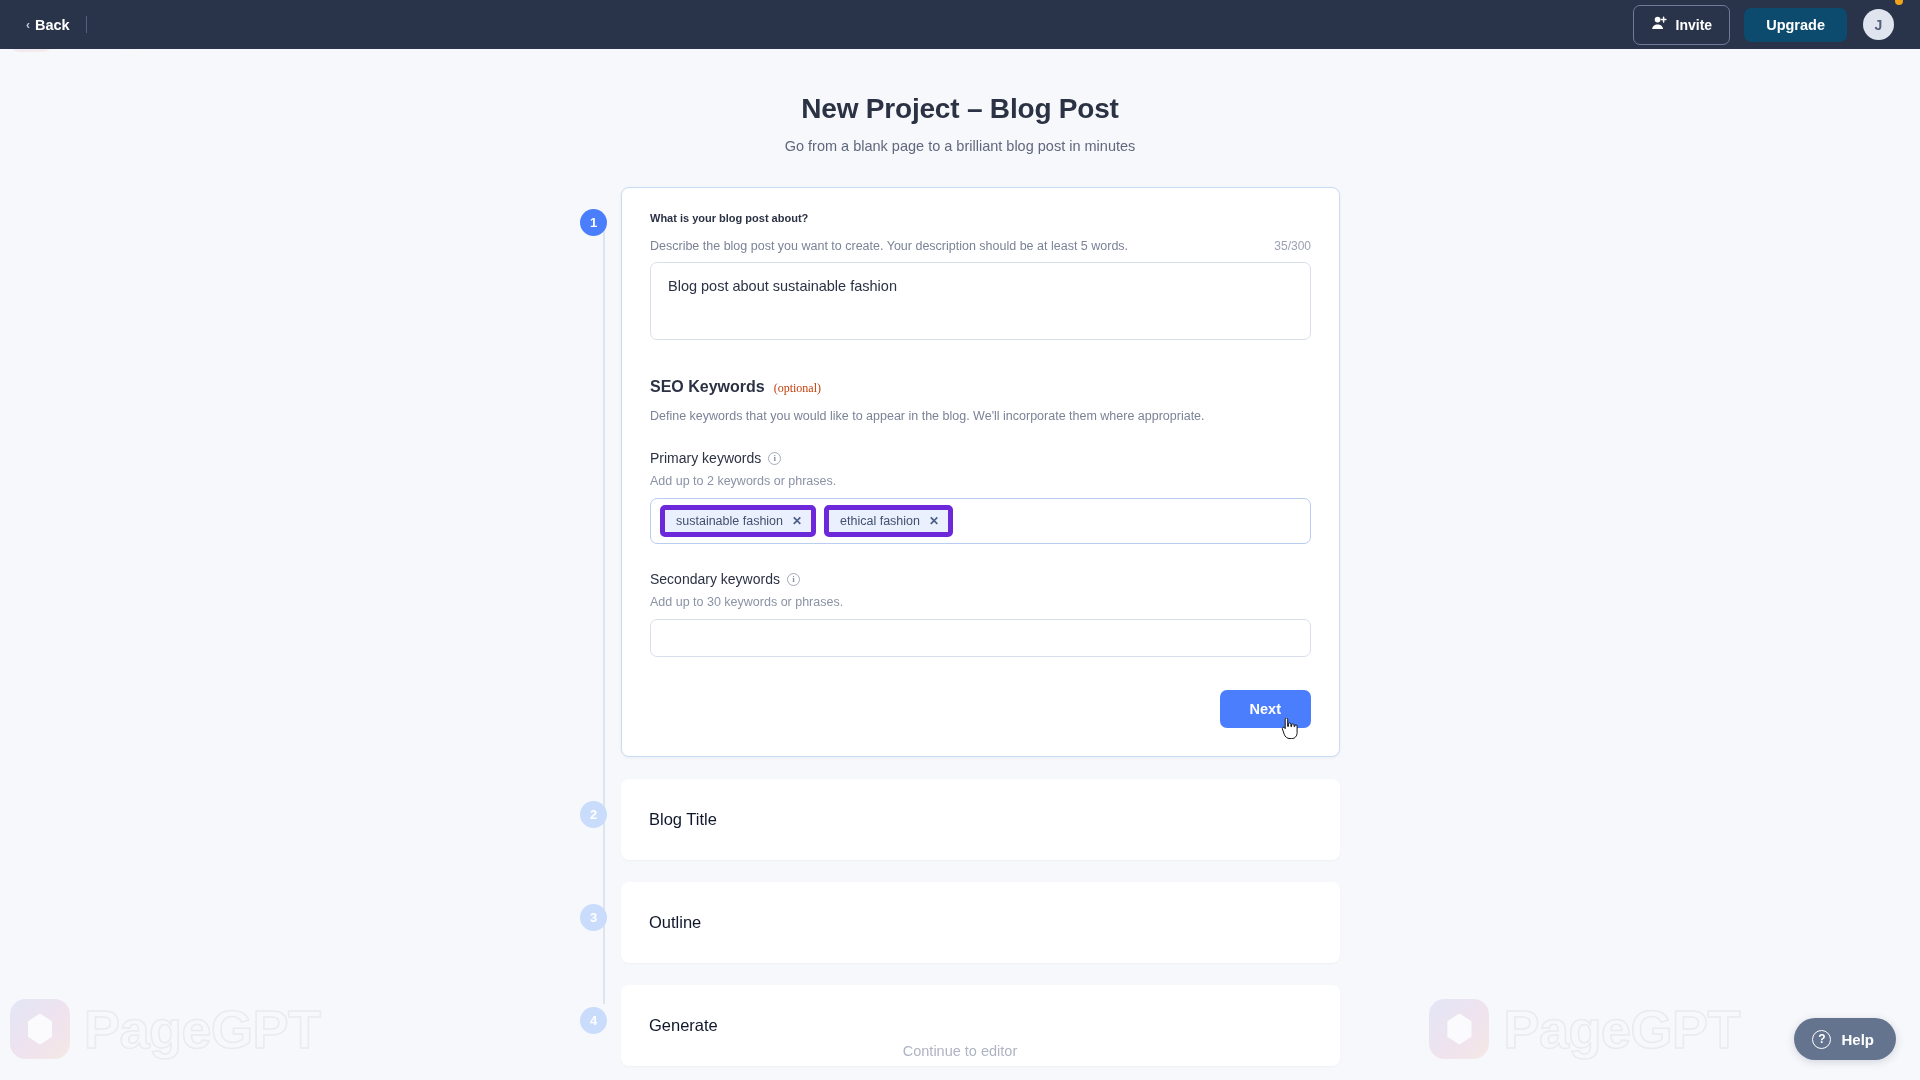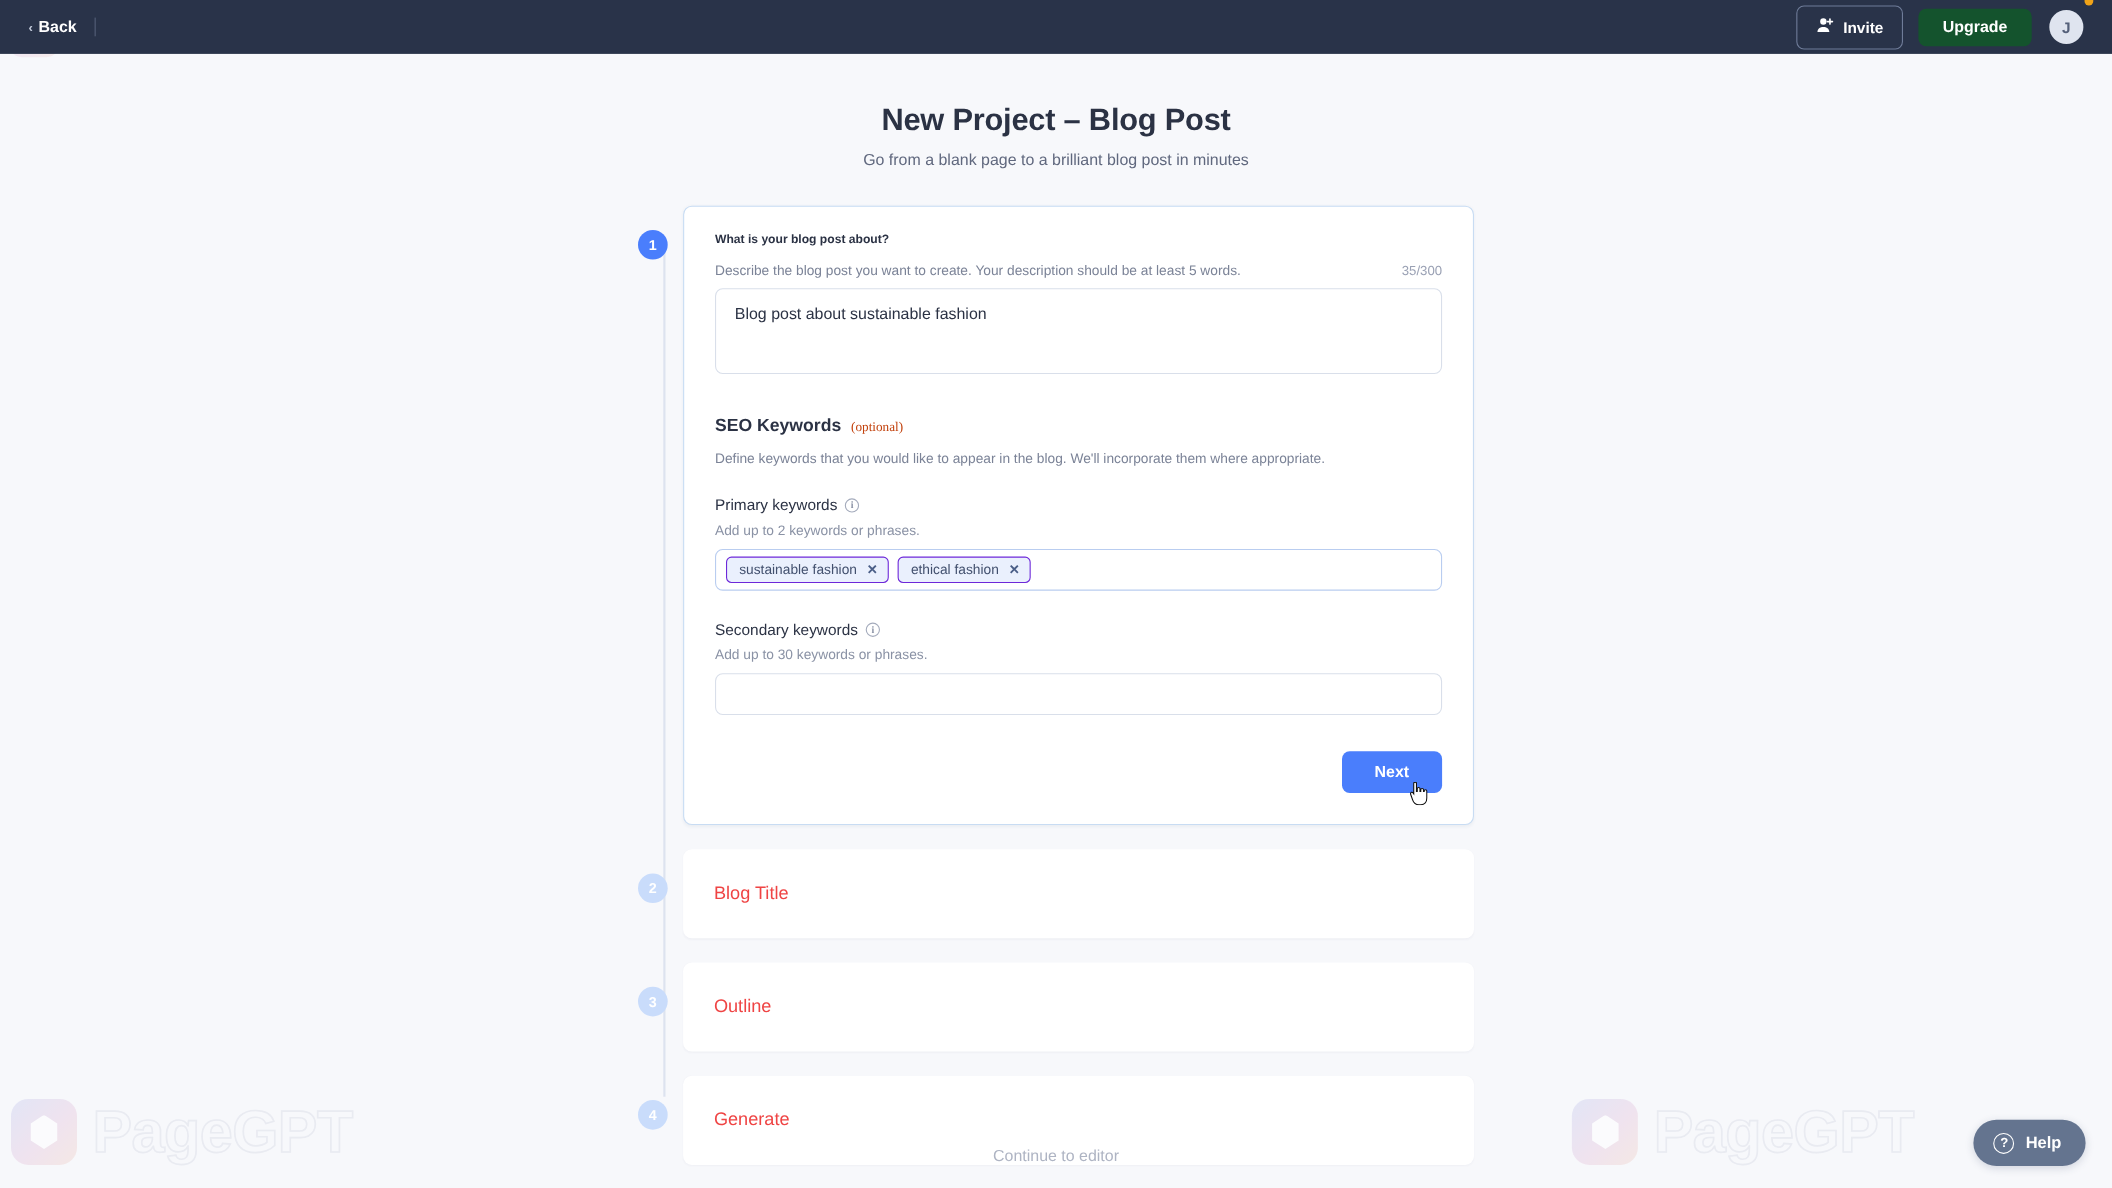--- a/index.html
+++ b/index.html
@@ -116,21 +116,21 @@
     font-weight: 700;
     background: transparent;
     cursor: pointer;
   }
   .upgrade-btn {
     height: 34px;
     padding: 0 22px;
     margin-left: 14px;
     border: none;
     border-radius: 7px;
-    background: #14532d;
+    background: #0c4a6e;
     color: #ffffff;
     font-size: 14.5px;
     font-weight: 700;
     cursor: pointer;
   }
   .avatar-wrap { position: relative; margin-left: 16px; cursor: pointer; }
   .avatar {
     width: 31px; height: 31px;
     border-radius: 50%;
     background: #dfe4ef;
@@ -211,21 +211,21 @@
     box-shadow: 0 1px 3px rgba(40,60,110,.06);
     padding: 24px 28px 28px;
   }
   .card.idle {
     padding: 31px 28px;
     box-shadow: 0 1px 2px rgba(40,60,110,.04);
     cursor: pointer;
   }
   .card.idle .idle-label {
     font-size: 16.5px;
-    color: #ef4444;
+    color: #0f172a;
   }
   .step + .step { margin-top: 22px; }
 
   
   .q-title {
     font-size: 11px;
     font-weight: 700;
     color: #2b3244;
   }
   .row-between {
@@ -301,21 +301,21 @@
     gap: 8px;
     flex-wrap: wrap;
     background: #fff;
     cursor: text;
   }
   .chip {
     display: inline-flex;
     align-items: center;
     gap: 9px;
     background: #eaf0fd;
-    border: 1px solid #6d28d9;
+    border: 5px solid #6d28d9;
     border-radius: 5px;
     padding: 4px 9px 4px 11px;
     font-size: 12.5px;
     color: #42506e;
   }
   .chip-x {
     font-size: 12px;
     font-weight: 700;
     color: #4a5e87;
     cursor: pointer;

